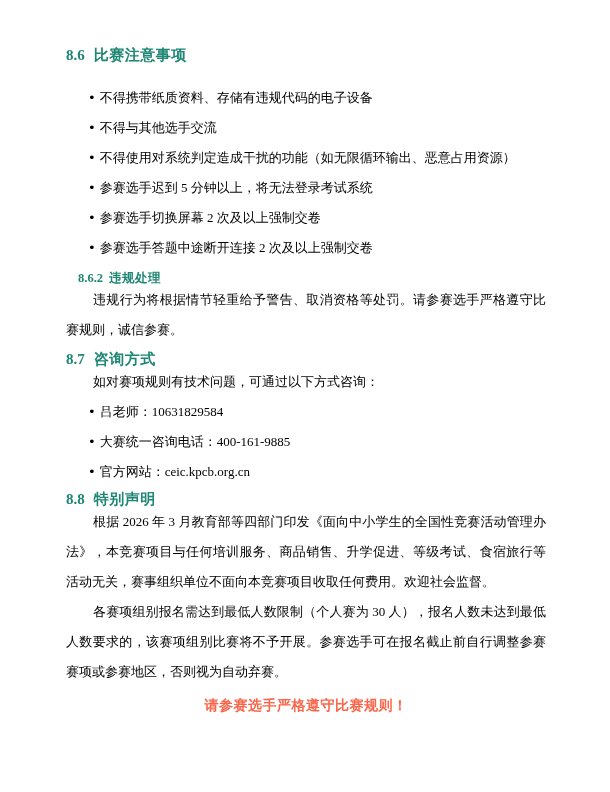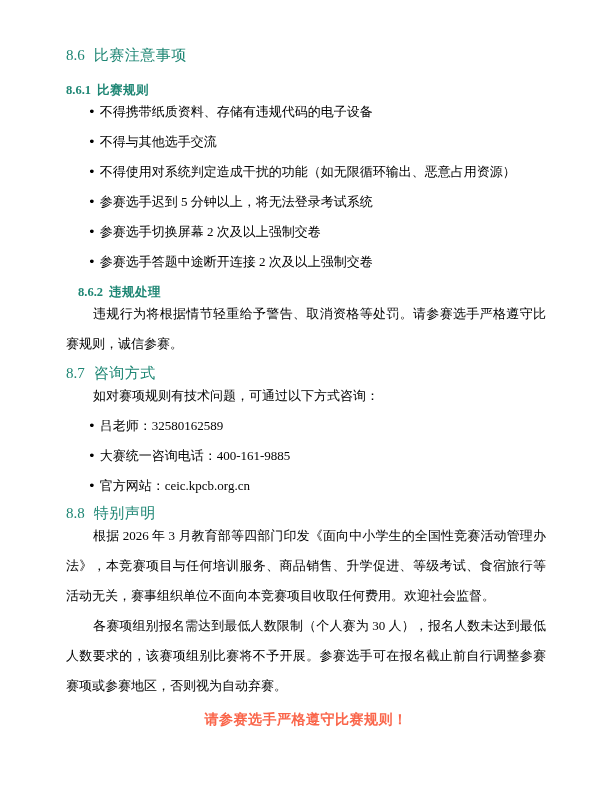--- a/index.html
+++ b/index.html
@@ -12,21 +12,21 @@
     background: #ffffff;
     overflow: hidden;
     padding: 47px 64px 0 66px;
     font-family: "Liberation Serif", "DejaVu Serif", serif;
     color: #000000;
   }
   .sec {
     color: var(--heading, #1E8674);
     font-size: 15px;
     line-height: 16px;
-    font-weight: normal;
+    font-weight: bold;
     white-space: nowrap;
   }
   .sec .num {
     font-family: "Liberation Serif", "DejaVu Serif", serif;
     margin-right: 9px;
   }
   .sec .ttl {
     font-family: "Liberation Sans", "DejaVu Sans", sans-serif;
     letter-spacing: 0.5px;
   }
@@ -79,23 +79,20 @@
 </style>
 </head>
 <body>
 
 <div class="page">
 
   <h1 class="sec mb20">
     <span class="num">8.6</span><span class="ttl">比赛注意事项</span>
   </h1>
 
-  <h2 class="sub">
-    <span class="num">8.6.1</span><span class="ttl">比赛规则</span>
-  </h2>
 
   <ul class="bullets">
     <li><span class="b">•</span><span>不得携带纸质资料、存储有违规代码的电子设备</span></li>
     <li><span class="b">•</span><span>不得与其他选手交流</span></li>
     <li><span class="b">•</span><span>不得使用对系统判定造成干扰的功能（如无限循环输出、恶意占用资源）</span></li>
     <li><span class="b">•</span><span>参赛选手迟到 5 分钟以上，将无法登录考试系统</span></li>
     <li><span class="b">•</span><span>参赛选手切换屏幕 2 次及以上强制交卷</span></li>
     <li><span class="b">•</span><span>参赛选手答题中途断开连接 2 次及以上强制交卷</span></li>
   </ul>
 
@@ -105,21 +102,21 @@
 
   <p class="para indent">违规行为将根据情节轻重给予警告、取消资格等处罚。请参赛选手严格遵守比赛规则，诚信参赛。</p>
 
   <h1 class="sec mt6">
     <span class="num">8.7</span><span class="ttl">咨询方式</span>
   </h1>
 
   <p class="para indent">如对赛项规则有技术问题，可通过以下方式咨询：</p>
 
   <ul class="bullets">
-    <li><span class="b">•</span><span>吕老师：32580162589</span></li>
+    <li><span class="b">•</span><span>吕老师：10631829584</span></li>
     <li><span class="b">•</span><span>大赛统一咨询电话：400-161-9885</span></li>
     <li><span class="b">•</span><span>官方网站：ceic.kpcb.org.cn</span></li>
   </ul>
 
   <h1 class="sec mt4">
     <span class="num">8.8</span><span class="ttl">特别声明</span>
   </h1>
 
   <p class="para indent">根据 2026 年 3 月教育部等四部门印发《面向中小学生的全国性竞赛活动管理办法》，本竞赛项目与任何培训服务、商品销售、升学促进、等级考试、食宿旅行等活动无关，赛事组织单位不面向本竞赛项目收取任何费用。欢迎社会监督。</p>
   <p class="para indent">各赛项组别报名需达到最低人数限制（个人赛为 30 人），报名人数未达到最低人数要求的，该赛项组别比赛将不予开展。参赛选手可在报名截止前自行调整参赛赛项或参赛地区，否则视为自动弃赛。</p>

